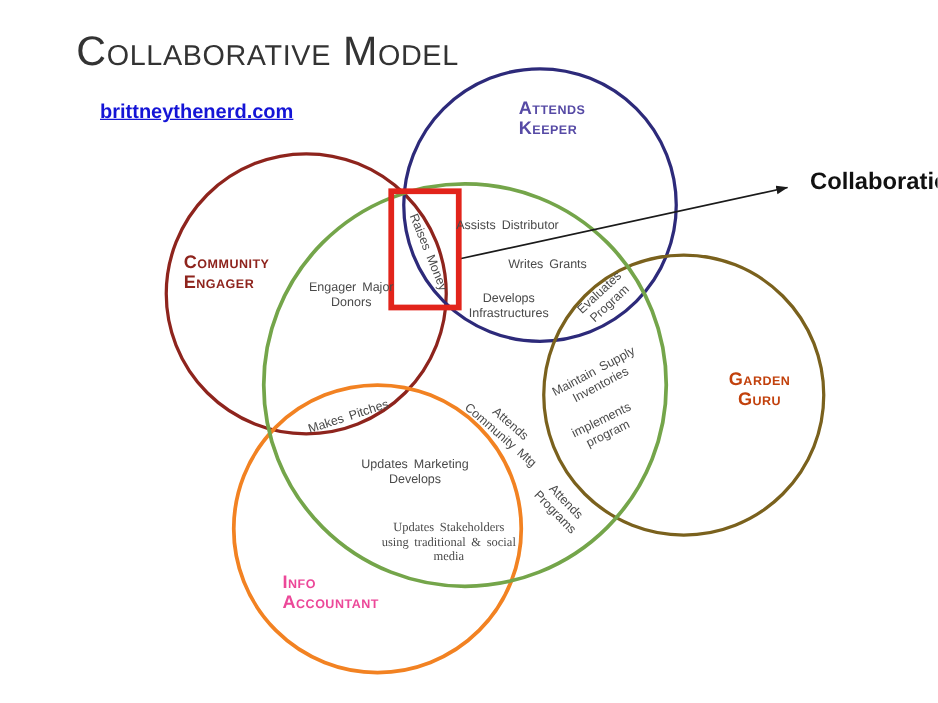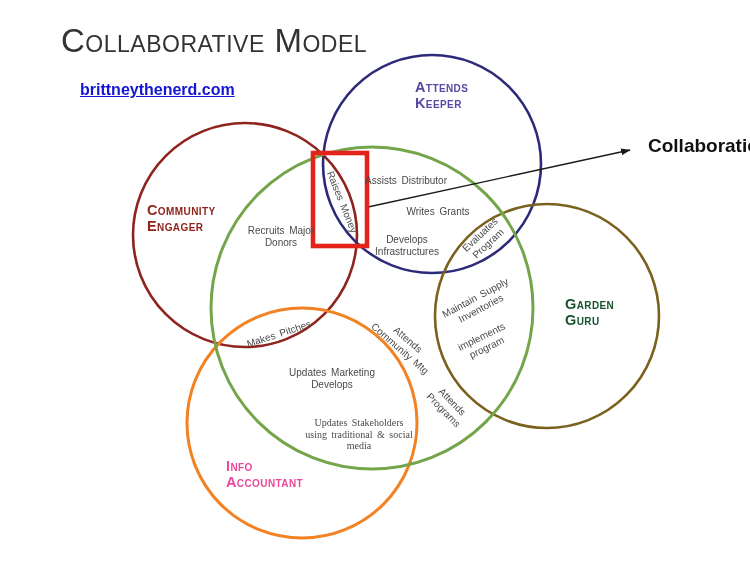--- a/index.html
+++ b/index.html
@@ -37,21 +37,21 @@
     font-weight:bold;color:#111111;white-space:nowrap;
   }
 
   
   .role{
     position:absolute;font-weight:bold;font-variant:small-caps;
     font-size:14.5px;line-height:15.5px;letter-spacing:.4px;white-space:nowrap;
   }
   .role-systems  {left:383px;top:80px; color:#564aa5;}
   .role-community{left:115px;top:202px;color:#8e241d;line-height:16px;}
-  .role-garden   {left:533px;top:297px;color:#14532d;}
+  .role-garden   {left:551px;top:297px;color:#c2410c;text-align:center;}
   .role-info     {left:194px;top:459px;color:#ec4899;}
 
   
   .task{
     position:absolute;font-size:10px;line-height:11.5px;color:#4a4a4a;
     text-align:center;white-space:nowrap;word-spacing:2px;
     transform:translate(-50%,-50%);
   }
   .t-assists   {left:374px;top:181px;}
   .t-writes    {left:406px;top:212px;}
@@ -112,21 +112,21 @@
 
   <div class="task t-raises">Raises Money</div>
   <div class="task t-assists">Assists Distributor</div>
   <div class="task t-writes">Writes Grants</div>
 
   <div class="task t-infra">
     <div>Develops</div>
     <div>Infrastructures</div>
   </div>
   <div class="task t-recruits">
-    <div>Recruits Major</div>
+    <div>Engager Major</div>
     <div>Donors</div>
   </div>
   <div class="task t-evaluates">
     <div>Evaluates</div>
     <div>Program</div>
   </div>
   <div class="task t-maintain">
     <div>Maintain Supply</div>
     <div>Inventories</div>
   </div>

